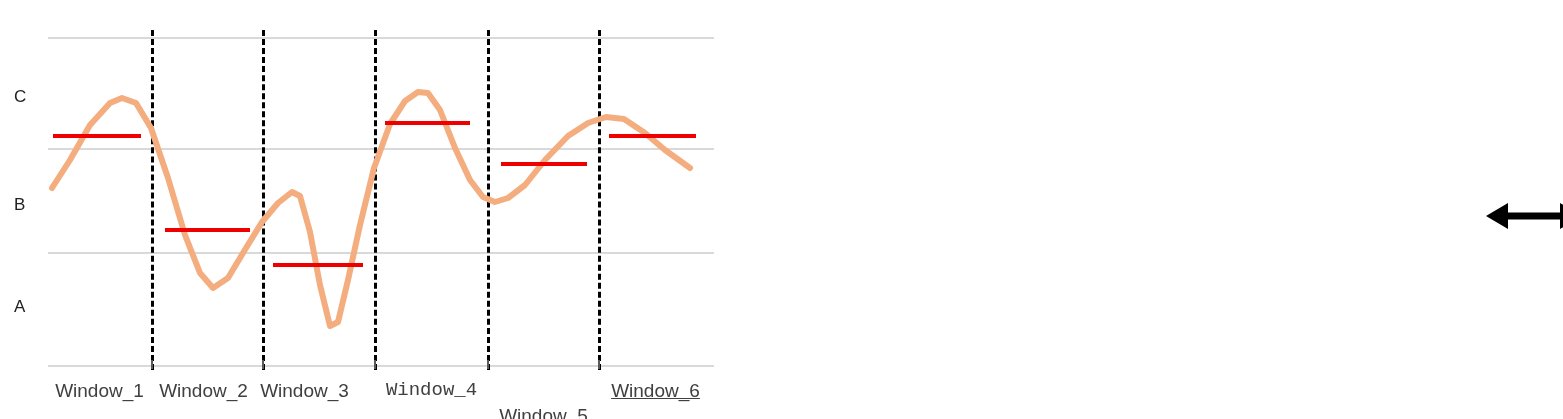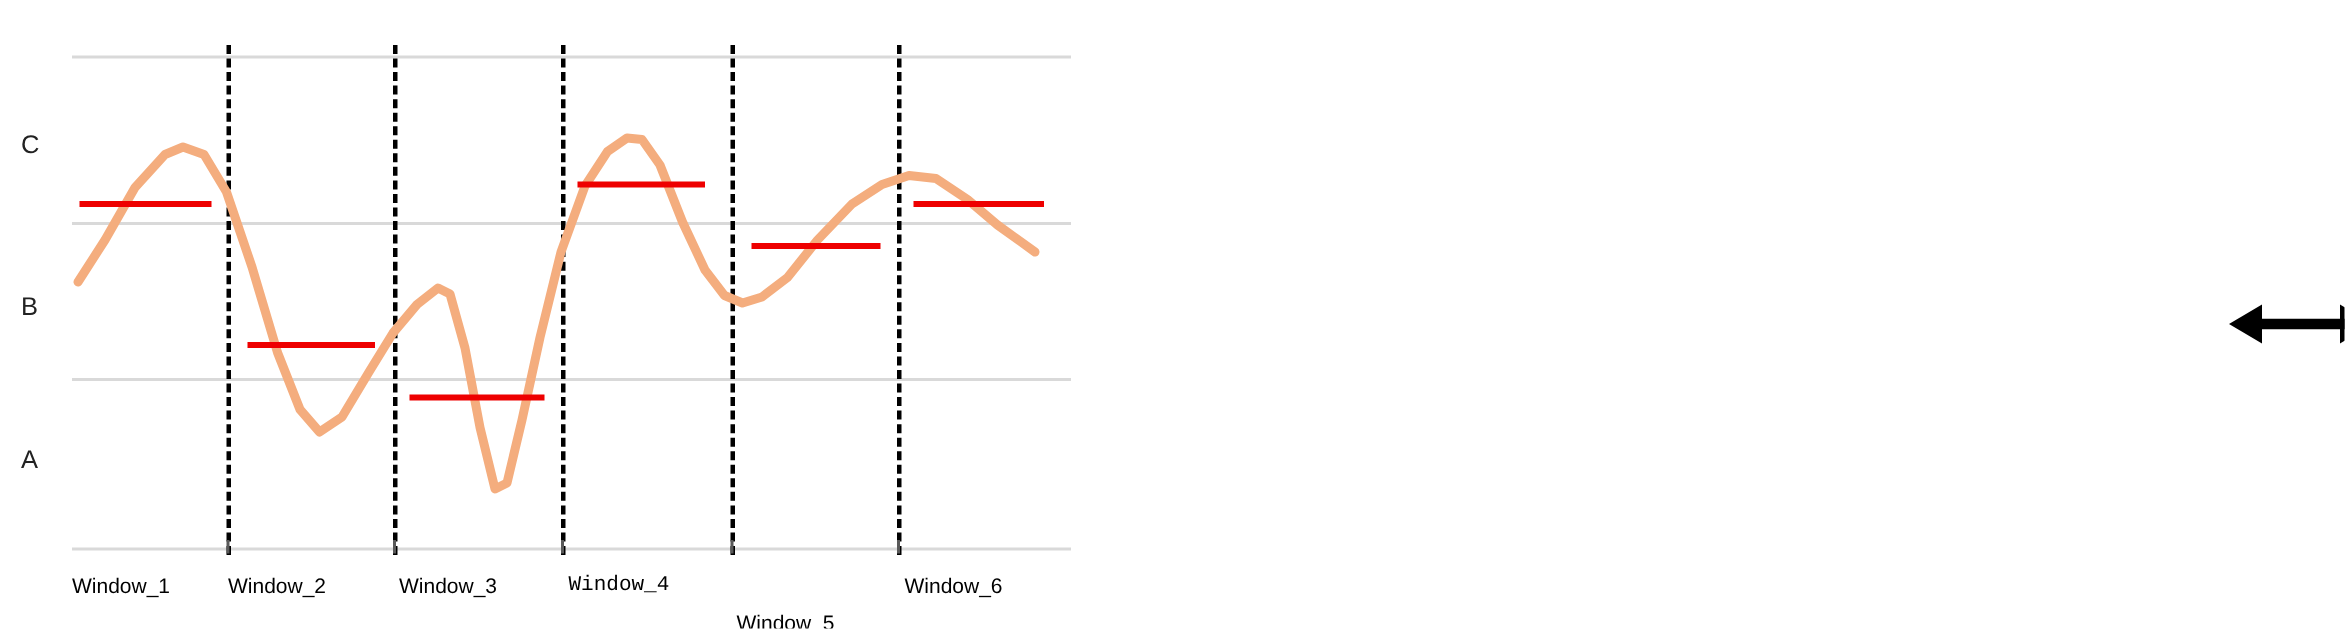--- a/index.html
+++ b/index.html
@@ -7,22 +7,22 @@
        font-family:"Liberation Sans","DejaVu Sans",sans-serif;}
 
   
   #chart-panel{position:absolute;left:0;top:0;width:740px;height:419px;}
 
   .gridline{position:absolute;left:0;width:100%;height:2px;background:#d9d9d9;}
   .axis-label{position:absolute;color:#222;font-size:17px;line-height:17px;}
   .vdash{position:absolute;top:8px;bottom:0;width:0;
          border-left:3px dashed #000;}
   .xtick{position:absolute;width:2px;height:9px;background:#595959;}
-  .xlabel{position:absolute;top:381px;color:#000000;font-size:14px;
-          line-height:19px;white-space:nowrap;}
+  .xlabel{position:absolute;top:381px;color:#404040;font-size:19px;
+          line-height:19px;white-space:nowrap;text-align:center;}
   .redseg{position:absolute;height:4px;background:#ee0000;}
   #curve-svg{position:absolute;left:0;top:0;width:740px;height:419px;}
 
   
   #graph-panel{position:absolute;left:740px;top:0;width:823px;height:419px;}
   #dbl-arrow{position:absolute;left:744px;top:196px;width:100px;height:40px;}
 </style>
 </head>
 <body>
 
@@ -55,24 +55,24 @@
 
   <div class="redseg" style="left:53px;width:88px;top:134px;"></div>
   <div class="redseg" style="left:165px;width:85px;top:228px;"></div>
   <div class="redseg" style="left:273px;width:90px;top:263px;"></div>
   <div class="redseg" style="left:385px;width:85px;top:121px;"></div>
   <div class="redseg" style="left:501px;width:86px;top:162px;"></div>
   <div class="redseg" style="left:609px;width:87px;top:134px;"></div>
 
   <div class="xlabel" style="left:48px;width:103px;">Window_1</div>
   <div class="xlabel" style="left:152px;width:103px;">Window_2</div>
-  <div class="xlabel" style="left:266px;width:105px;">Window_3</div>
+  <div class="xlabel" style="left:252px;width:105px;">Window_3</div>
   <div class="xlabel" style="left:379px;width:105px;font-family:Liberation Mono, monospace;">Window_4</div>
   <div class="xlabel" style="left:491px;width:105px;margin-top:25px;">Window_5</div>
-  <div class="xlabel" style="left:603px;width:105px;">Window_6</div>
+  <div class="xlabel" style="left:603px;width:105px;text-decoration:underline;">Window_6</div>
 </div>
 
 <div id="graph-panel">
 
   <svg id="dbl-arrow" viewBox="0 0 100 40">
     <line x1="18" y1="20" x2="82" y2="20" stroke="#000" stroke-width="7"></line>
     <polygon points="2,20 24,7 24,33" fill="#000"></polygon>
     <polygon points="98,20 76,7 76,33" fill="#000"></polygon>
   </svg>
 

